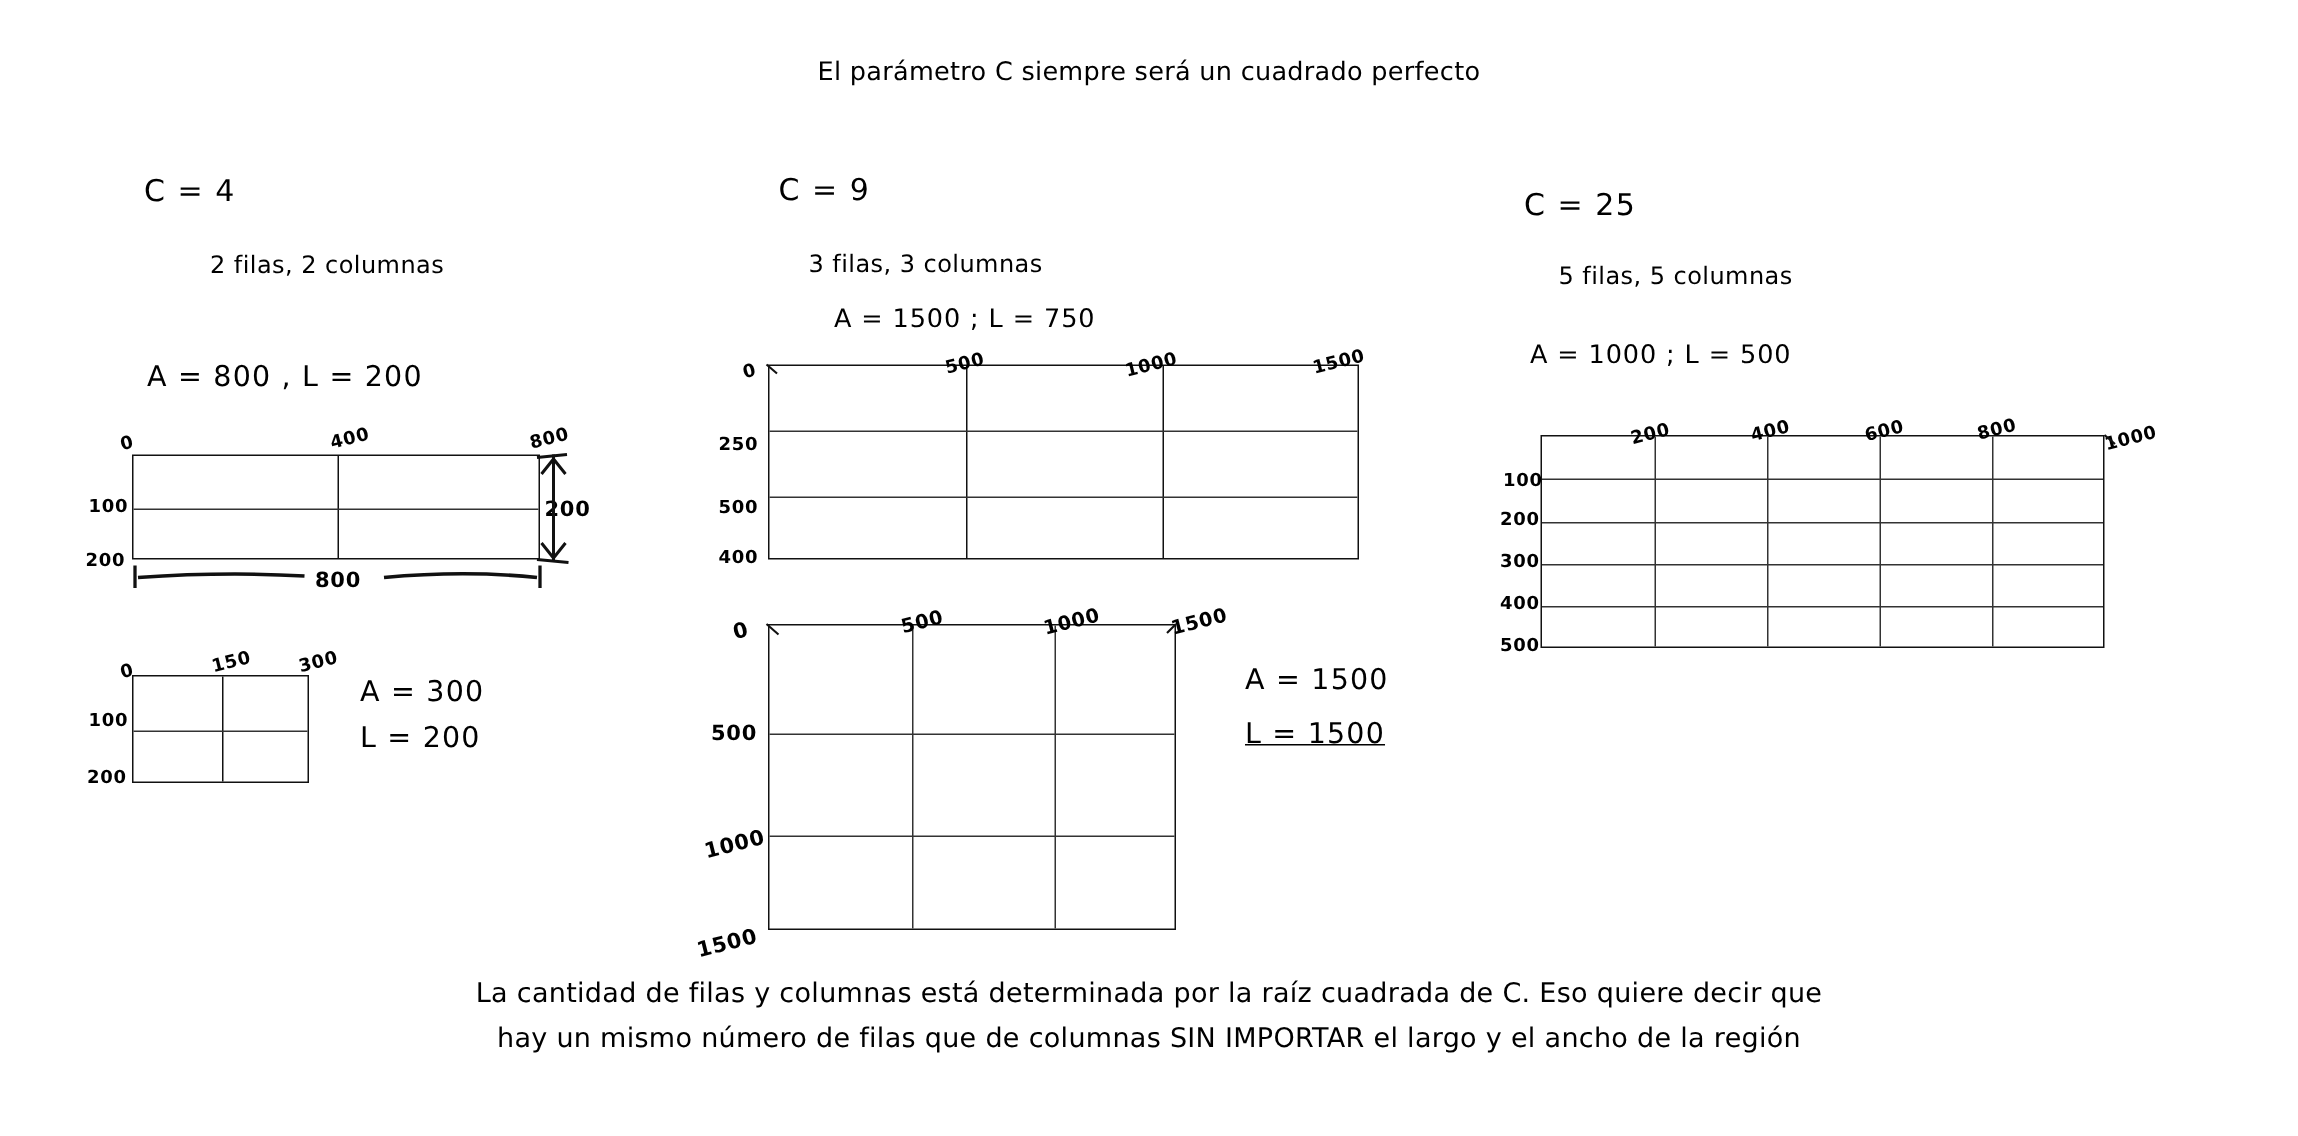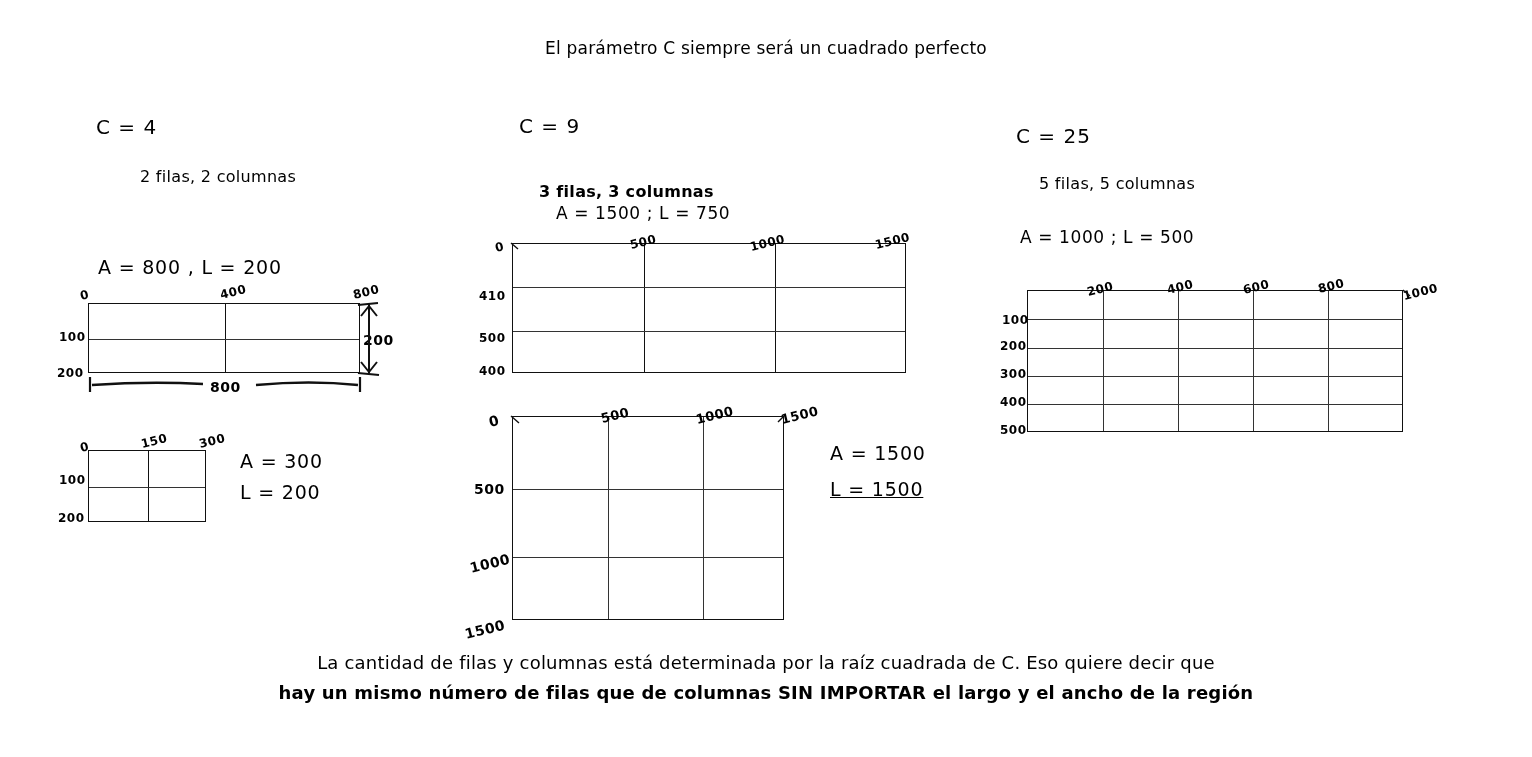--- a/index.html
+++ b/index.html
@@ -88,21 +88,21 @@
   }
 </style>
 </head>
 <body>
 
 <div class="abs title">El parámetro C siempre será un cuadrado perfecto</div>
 
 <div class="abs case-title" style="left:96px; top:115px;">C = 4</div>
 <div class="abs case-sub" style="left:140px; top:167px;">2 filas, 2 columnas</div>
 
-<div class="abs eq-big" style="left:98px; top:256px;">A = 800 ,  L = 200</div>
+<div class="abs eq-big" style="left:98px; top:240px;">A = 800 ,  L = 200</div>
 
 <div class="grid" style="left:88px; top:303px; width:272px; height:70px;">
   <div class="vline" style="left:136px;"></div>
   <div class="hline" style="top:35px;"></div>
 </div>
 
 <div class="abs tick rot" style="left:82px; top:289px;">0</div>
 <div class="abs tick rot" style="left:222px; top:288px;">400</div>
 <div class="abs tick rot" style="left:355px; top:288px;">800</div>
 
@@ -119,35 +119,35 @@
 <div class="abs tick rot" style="left:82px; top:441px;">0</div>
 <div class="abs tick rot" style="left:143px; top:437px;">150</div>
 <div class="abs tick rot" style="left:201px; top:437px;">300</div>
 <div class="abs tick" style="left:59px; top:473px;">100</div>
 <div class="abs tick" style="left:58px; top:511px;">200</div>
 
 <div class="abs eq-big" style="left:240px; top:450px;">A = 300</div>
 <div class="abs eq-big" style="left:240px; top:481px;">L = 200</div>
 
 <div class="abs case-title" style="left:519px; top:114px;">C = 9</div>
-<div class="abs case-sub" style="left:539px; top:182px;font-weight:bold;">3 filas, 3 columnas</div>
+<div class="abs case-sub" style="left:539px; top:166px;">3 filas, 3 columnas</div>
 
 <div class="abs eq" style="left:556px; top:203px;">A = 1500 ;  L = 750</div>
 
 <div class="grid" style="left:512px; top:243px; width:394px; height:130px;">
   <div class="vline" style="left:131px;"></div>
   <div class="vline" style="left:262px;"></div>
   <div class="hline" style="top:43px;"></div>
   <div class="hline" style="top:87px;"></div>
 </div>
 <div class="abs tick rot" style="left:497px; top:241px;">0</div>
 <div class="abs tick rot" style="left:632px; top:238px;">500</div>
 <div class="abs tick rot" style="left:752px; top:240px;">1000</div>
 <div class="abs tick rot" style="left:877px; top:238px;">1500</div>
-<div class="abs tick" style="left:479px; top:289px;">410</div>
+<div class="abs tick" style="left:479px; top:289px;">250</div>
 <div class="abs tick" style="left:479px; top:331px;">500</div>
 <div class="abs tick" style="left:479px; top:364px;">400</div>
 
 <div class="grid" style="left:512px; top:416px; width:272px; height:204px;">
   <div class="vline thin" style="left:95px;"></div>
   <div class="vline thin" style="left:190px;"></div>
   <div class="hline" style="top:72px;"></div>
   <div class="hline" style="top:140px;"></div>
 </div>
 <div class="abs tick rot" style="left:491px; top:414px; font-size:14px;">0</div>
@@ -202,13 +202,13 @@
 
   <path d="M511 243 L518 249" stroke="#111" stroke-width="1.4" fill="none"></path>
 
   <path d="M511 416 L519 423" stroke="#111" stroke-width="1.4" fill="none"></path>
   <path d="M784 416 L778 422" stroke="#111" stroke-width="1.4" fill="none"></path>
 
   <path d="M1403 290 L1410 296" stroke="#111" stroke-width="1.4" fill="none"></path>
 </svg>
 
 <div class="abs footer" style="top:648px;">La cantidad de filas y columnas está determinada por la raíz cuadrada de C. Eso quiere decir que</div>
-<div class="abs footer" style="top:678px;font-weight:bold;">hay un mismo número de filas que de columnas SIN IMPORTAR el largo y el ancho de la región</div>
+<div class="abs footer" style="top:678px;">hay un mismo número de filas que de columnas SIN IMPORTAR el largo y el ancho de la región</div>
 
 </body></html>

